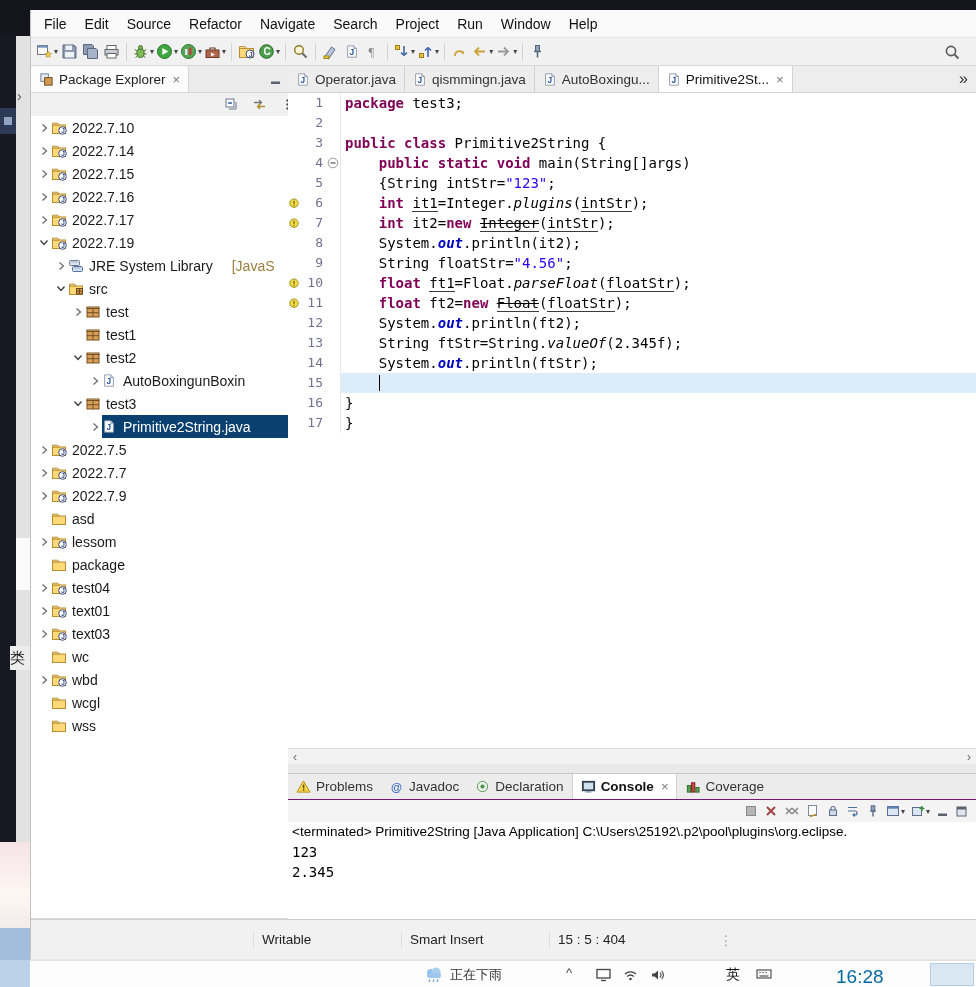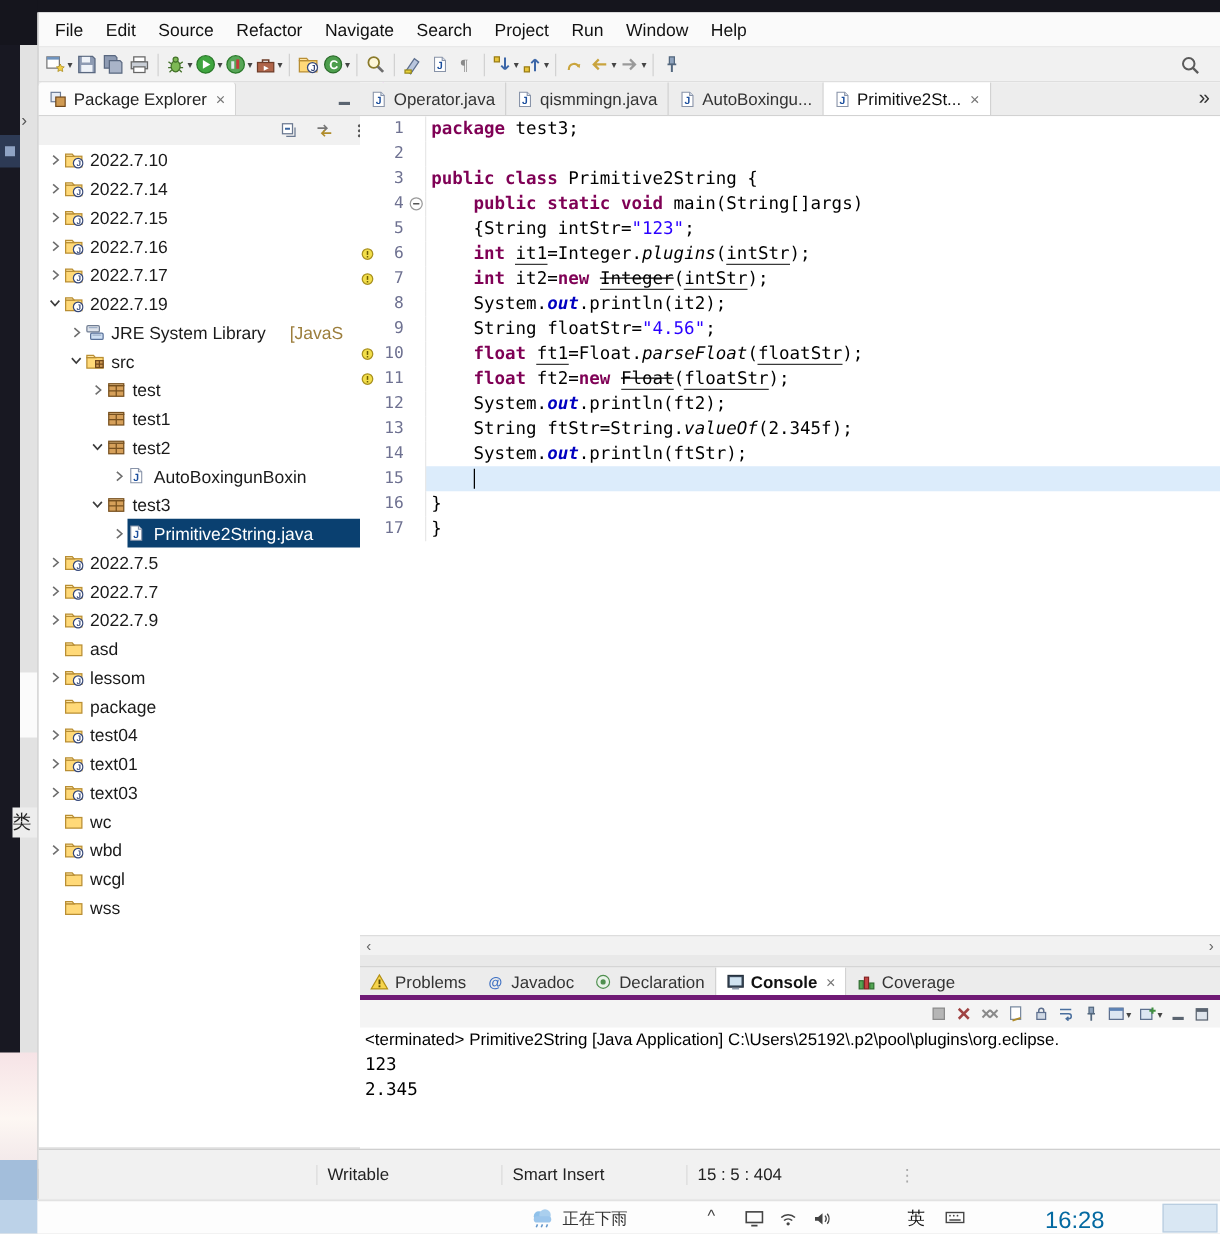--- a/index.html
+++ b/index.html
@@ -64,21 +64,21 @@
 .seg.k{color:var(--kw);font-weight:bold}
 .seg.s{color:var(--str)}
 .seg.f{color:var(--fld);font-weight:bold;font-style:italic}
 .seg.m{font-style:italic}
 .seg.strike{text-decoration:line-through}
 .seg.u{border-bottom:1px solid #3a3a3a}
 .ed-hscroll{position:absolute;left:0;right:0;top:682px;height:16px;background:#f2f2f2;border-top:1px solid #ddd;display:flex;align-items:center;color:#666;font-size:12px}
 .ed-splitter{position:absolute;left:0;right:0;top:698px;height:9px;background:#e9e9e9}
 
 .console{position:absolute;left:0;right:0;top:707px;bottom:0;background:#fff;border-top:1px solid #c8c8c8}
-.c-tabbar{height:26px;background:#ececec;border-bottom:4px solid #701a75;display:flex;align-items:stretch}
+.c-tabbar{height:26px;background:#ececec;border-bottom:1px solid #701a75;display:flex;align-items:stretch}
 .c-tab{display:flex;align-items:center;gap:5px;padding:0 8px;font-size:13.5px;color:#333}
 .c-tab.active{background:#fff;font-weight:bold;border-left:1px solid #d2d2d2;border-right:1px solid #d2d2d2;color:#111}
 .c-close{color:#777;font-size:13px;margin-left:2px;font-weight:normal}
 .c-toolbar{height:22px;background:#f4f4f4;display:flex;justify-content:flex-end;align-items:center;gap:6px;padding-right:8px}
 .c-tbtn{display:inline-flex;align-items:center}
 .c-header{height:20px;line-height:20px;font-size:13.5px;padding-left:4px;white-space:nowrap;overflow:hidden;color:#000}
 .c-output{font-family:"DejaVu Sans Mono",monospace;font-size:14px;line-height:20px;padding-left:4px;color:#000}
 .c-hscroll{position:absolute;left:0;right:0;bottom:0;height:15px;background:#f2f2f2;border-top:1px solid #e0e0e0;display:flex;align-items:center;color:#666;font-size:12px}
 
 .statusbar{position:absolute;left:0;right:0;bottom:0;height:40px;background:#f1f1f1;border-top:1px solid #cfcfcf;display:flex;align-items:center;font-size:13.5px;color:#222}

